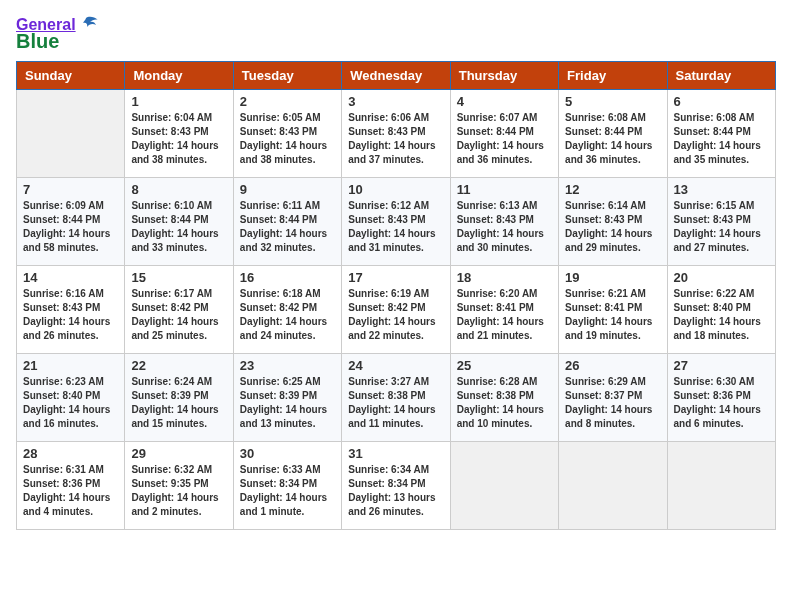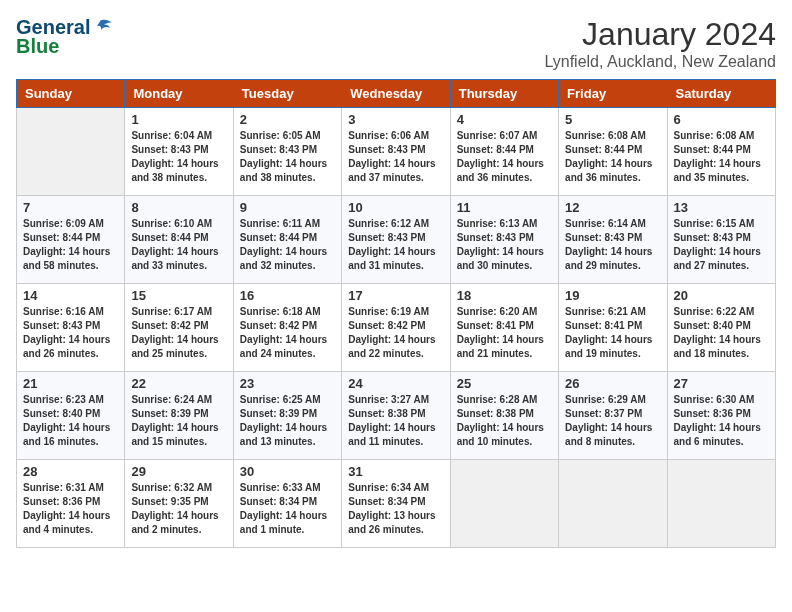--- a/index.html
+++ b/index.html
@@ -78,30 +78,26 @@
     .empty-cell {
       background-color: #f0f0f0 !important;
     }
   </style>
 </head>
 <body>
 
 <div class="header">
   <div class="logo">
     <div style="display:flex;align-items:center;">
-      <span style="font-size:20px;font-weight:bold;color:#0c4a6e;">General</span>
+      <span style="font-size:16px;font-weight:bold;color:#6d28d9;text-decoration:underline;">General</span>
       <svg width="22" height="18" viewBox="0 0 22 18" style="margin-left:2px;">
         <path d="M8 2 C10 0, 16 0, 20 4 C18 3, 14 4, 12 6 C14 5, 17 6, 18 9 C15 7, 11 8, 9 11 C10 8, 8 6, 5 7 C6 5, 8 3, 8 2Z" fill="#2a6db5"></path>
       </svg>
     </div>
     <span style="font-size:20px;font-weight:bold;color:#15803d;margin-top:-4px;">Blue</span>
-  </div>
-  <div class="title-section">
-    <div class="month-title">January 2024</div>
-    <div class="location">Lynfield, Auckland, New Zealand</div>
   </div>
 </div>
 
 <table>
   <thead>
     <tr>
       <th>Sunday</th>
       <th>Monday</th>
       <th>Tuesday</th>
       <th>Wednesday</th>

